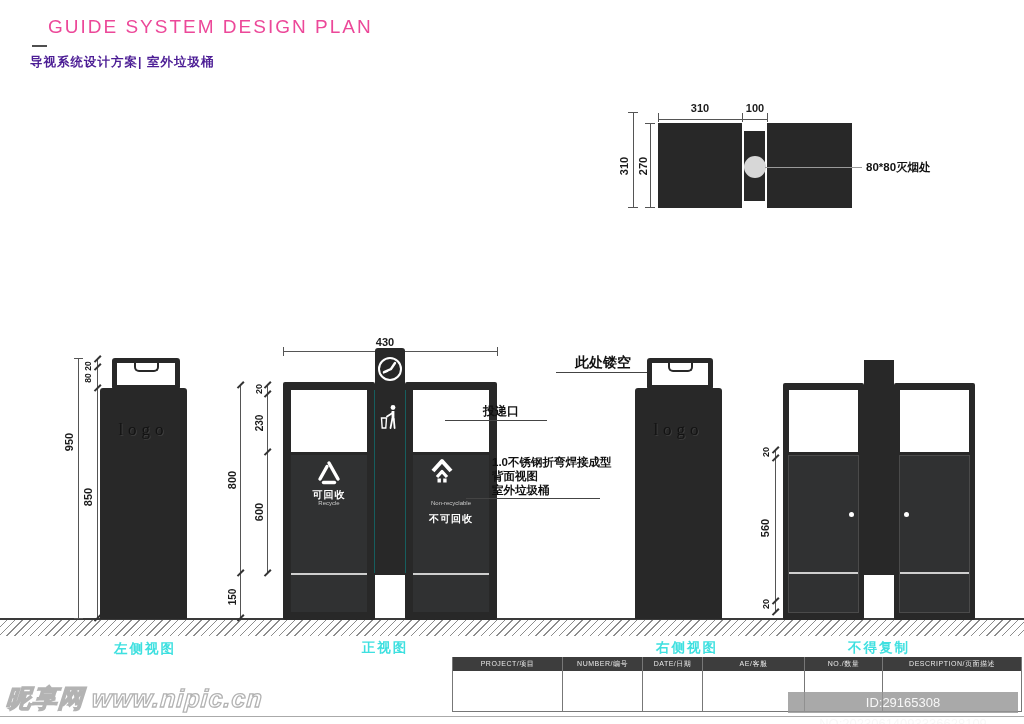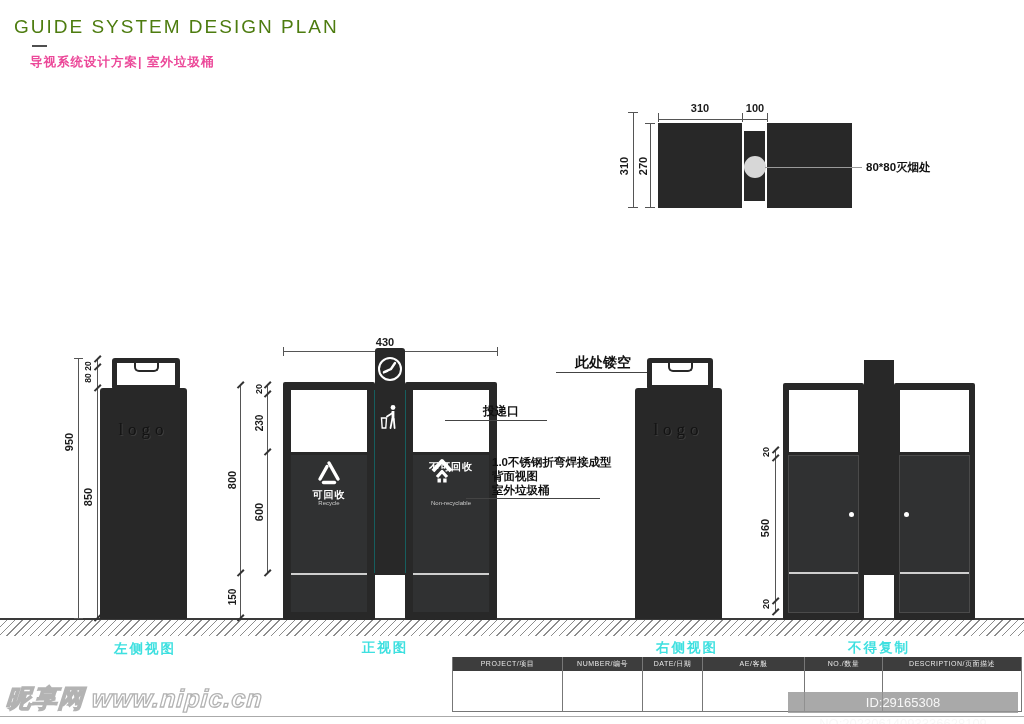--- a/index.html
+++ b/index.html
@@ -1,22 +1,22 @@
 <!DOCTYPE html>
 <html><head>
 <meta charset="utf-8">
 <style>
   html,body{margin:0;padding:0;background:#fff;}
   .canvas{position:relative;width:1024px;height:724px;background:#fff;overflow:hidden;
           font-family:"Liberation Sans",sans-serif;color:#222;}
   .abs{position:absolute;}
   
-  .title{left:14px;top:16px;font-size:19px;letter-spacing:2px;color:#4d7c0f;}
+  .title{left:48px;top:16px;font-size:19px;letter-spacing:2px;color:#ec4899;}
   .title-dash{left:32px;top:45px;width:15px;height:2px;background:#4f4f4f;}
-  .subtitle{left:30px;top:54px;font-size:12.5px;font-weight:bold;color:#ec4899;letter-spacing:1px;}
+  .subtitle{left:30px;top:54px;font-size:12.5px;font-weight:bold;color:#4c1d95;letter-spacing:1px;}
   
   .blk{background:#282828;}
   .panel{background:#303132;}
   .vline{width:1px;background:#555;}
   .hline{height:1px;background:#555;}
   .tk{width:9px;height:1.5px;background:#333;transform:rotate(-45deg);}
   .cap{background:#555;}
   .vlabel{transform:translate(-50%,-50%) rotate(-90deg);white-space:nowrap;font-weight:bold;color:#1c1c1c;}
   .hlabel{transform:translate(-50%,-50%);white-space:nowrap;font-weight:bold;color:#1c1c1c;}
   .fs9{font-size:9px;} .fs10{font-size:10px;} .fs11{font-size:11px;}
@@ -171,21 +171,21 @@
     <div class="abs bin-label-cn" style="left:291px;top:488px;">可回收</div>
     <div class="abs bin-label-en" style="left:291px;top:500px;">Recycle</div>
     <div class="abs" style="left:427px;top:456px;width:30px;height:30px;">
       <svg width="30" height="30" viewBox="0 0 30 30">
         <path d="M6 15 L15 5 L24 15" stroke="#fff" stroke-width="4" fill="none" stroke-linejoin="round"></path>
         <path d="M10 21 L15 15.5 L20 21" stroke="#fff" stroke-width="3.2" fill="none" stroke-linejoin="round"></path>
         <rect x="10.5" y="22.5" width="3.4" height="4" fill="#fff"></rect>
         <rect x="16.2" y="22.5" width="3.4" height="4" fill="#fff"></rect>
       </svg>
     </div>
-    <div class="abs bin-label-cn" style="left:413px;top:460px;">不可回收</div>
+    <div class="abs bin-label-cn" style="left:413px;top:512px;">不可回收</div>
     <div class="abs bin-label-en" style="left:413px;top:500px;">Non-recyclable</div>
 
     <div class="abs note" style="left:483px;top:403px;font-size:12px;">投递口</div>
     <div class="abs" style="left:445px;top:420px;width:102px;height:1px;background:#444;"></div>
     <div class="abs" style="left:492px;top:455px;">
       <div class="note" style="line-height:14px;">1.0不锈钢折弯焊接成型</div>
       <div class="note" style="line-height:14px;">背面视图</div>
       <div class="note" style="line-height:14px;">室外垃圾桶</div>
     </div>
     <div class="abs" style="left:466px;top:498px;width:134px;height:1px;background:#444;"></div>

